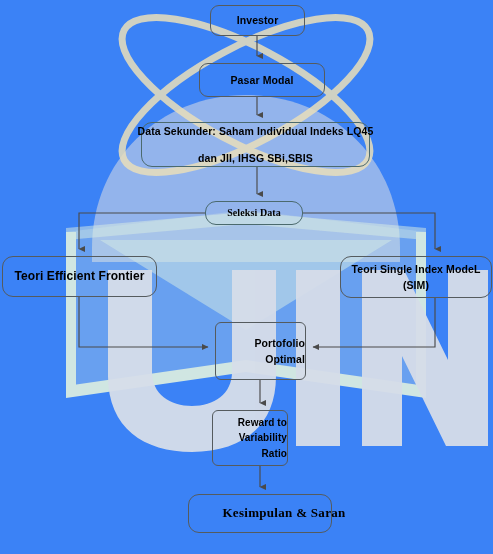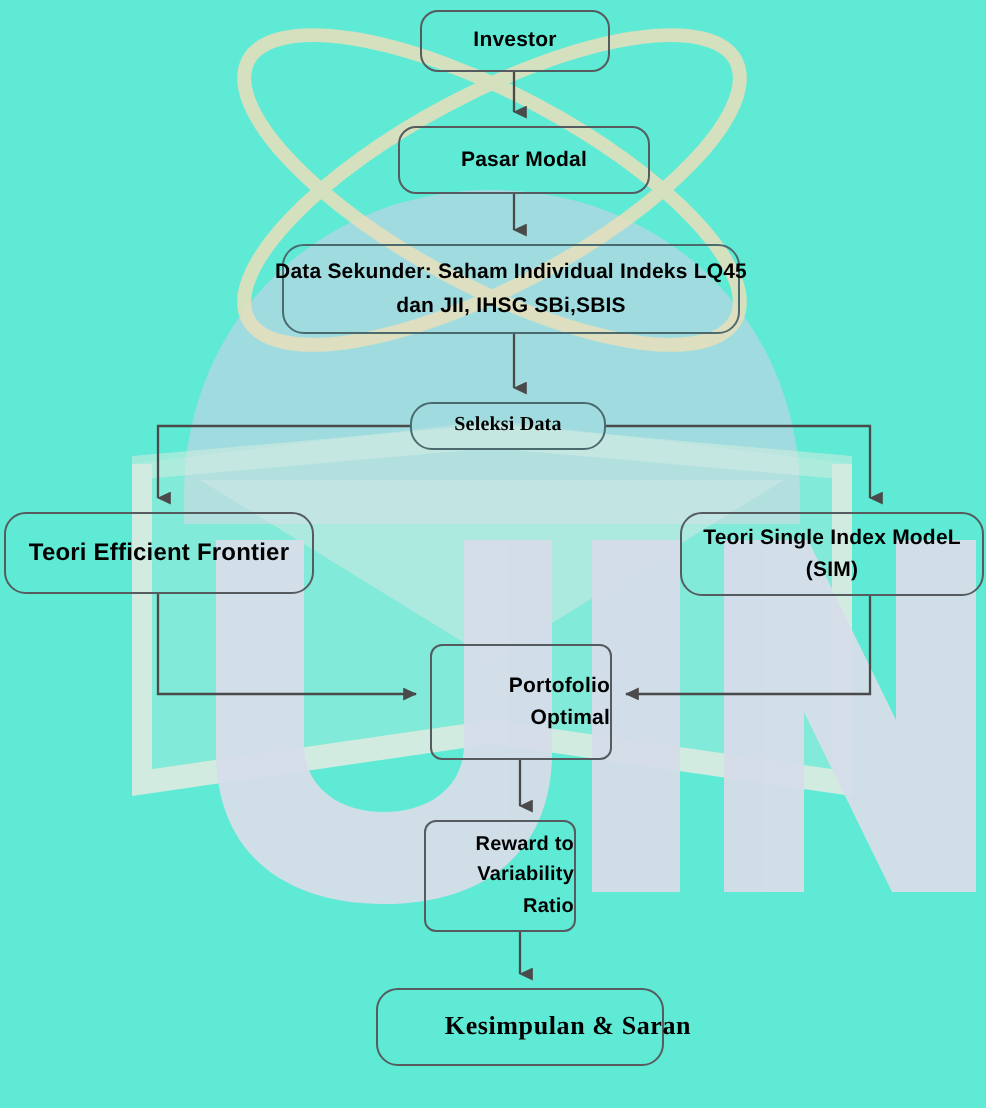--- a/index.html
+++ b/index.html
@@ -4,21 +4,21 @@
 <style>
   html, body {
     margin: 0;
     padding: 0;
     background: #ffffff;
   }
   #canvas {
     position: relative;
     width: 493px;
     height: 554px;
-    background: #5eead4;
+    background: #3b82f6;
     overflow: hidden;
     font-family: "Liberation Sans", sans-serif;
   }
 
   
   #watermark {
     position: absolute;
     left: 0; top: 0;
     width: 493px; height: 554px;
     z-index: 0;
@@ -62,21 +62,21 @@
   .serif {
     font-family: "Liberation Serif", serif;
     font-weight: bold;
     letter-spacing: 0.3px;
     padding-left: 48px;
   }
 
   
   #node-investor      { left:210px; top:5px;   width:95px;  height:31px;  font-size:10.5px; }
   #node-pasar-modal   { left:199px; top:63px;  width:126px; height:34px;  font-size:10.5px; }
-  #node-data-sekunder { left:141px; top:122px; width:229px; height:45px;  font-size:10.5px; }
+  #node-data-sekunder { left:141px; top:122px; width:229px; height:45px;  font-size:10.5px;justify-content:space-between; }
   #node-seleksi-data  { left:205px; top:201px; width:98px;  height:24px;  font-size:10px;font-family:Liberation Serif, serif;  }
   #node-efficient     { left:2px;   top:256px; width:155px; height:41px;  font-size:12px;text-align:center; }
   #node-sim           { left:340px; top:256px; width:152px; height:42px;  font-size:10.5px; }
   #node-portofolio    { left:215px; top:322px; width:91px;  height:58px;  font-size:10.5px; }
   #node-reward        { left:212px; top:410px; width:76px;  height:56px;  font-size:10px;  }
   #node-kesimpulan    { left:188px; top:494px; width:144px; height:39px;  font-size:13px;  }
 </style>
 </head>
 <body>
 

